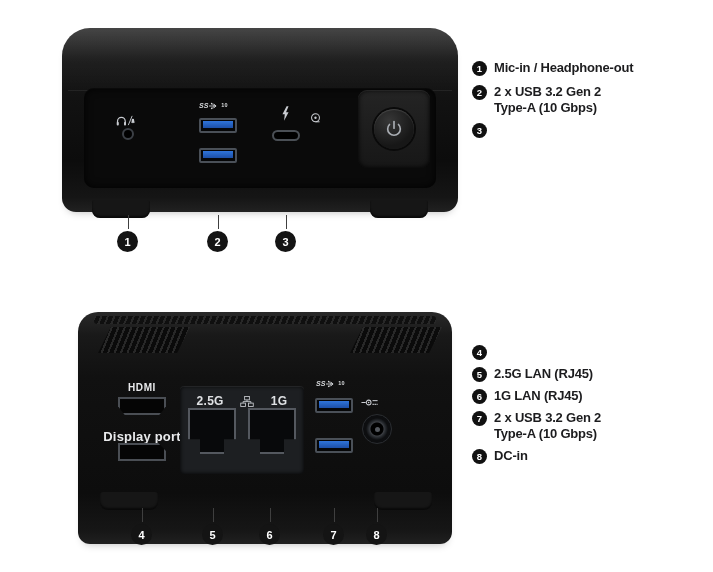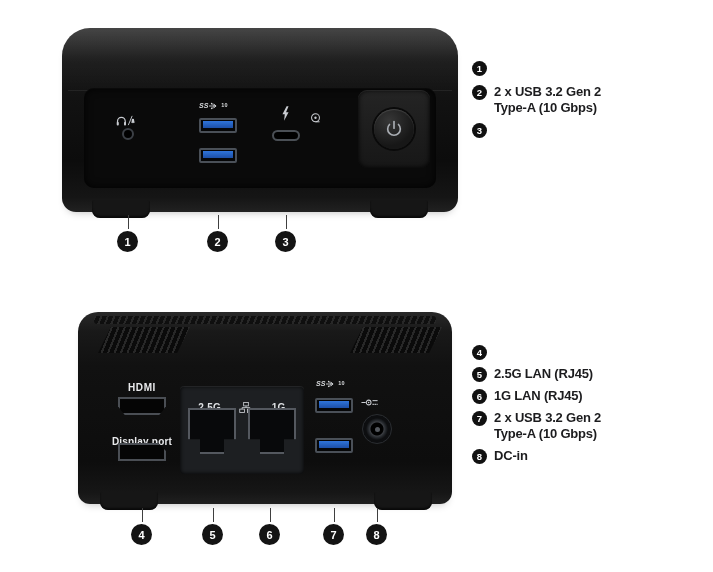--- a/index.html
+++ b/index.html
@@ -16,21 +16,21 @@
   .device {
     position:absolute;
     box-shadow: 0 5px 8px -5px rgba(0,0,0,.28);
   }
   .device-front {
     left:62px; top:28px; width:396px; height:184px;
     background: linear-gradient(180deg,#303030 0%,#1b1b1b 16%,#121212 38%,#0c0c0c 72%,#151515 92%,#212121 100%);
     border-radius:28px 28px 14px 14px;
   }
   .device-rear {
-    left:78px; top:312px; width:374px; height:192px;
+    left:78px; top:312px; width:374px; height:232px;
     background: linear-gradient(180deg,#292929 0%,#191919 10%,#111111 28%,#0d0d0d 78%,#161616 94%,#202020 100%);
     border-radius:20px 20px 12px 12px;
   }
   .top-shine {
     position:absolute; left:0; right:0; top:0; height:64px;
     border-radius:28px 28px 0 0;
     background: linear-gradient(180deg, rgba(255,255,255,.10), rgba(255,255,255,.02) 55%, rgba(255,255,255,0));
   }
   .seam { position:absolute; left:6px; right:6px; height:1px; background:rgba(255,255,255,.07); }
   .front-panel {
@@ -82,23 +82,23 @@
     position:absolute; width:48px; height:18px;
     background:#050505; border:2px solid #4a4e54;
     clip-path: polygon(0 0, 84% 0, 100% 45%, 100% 100%, 0 100%);
   }
   .lan-block {
     position:absolute; left:102px; top:74px; width:124px; height:88px;
     background:#1d1f22; border-radius:4px;
     box-shadow: inset 0 1px 0 rgba(255,255,255,.08), inset 0 0 4px #000;
   }
   .lan-labels {
-    position:absolute; left:0; right:0; top:16px;
+    position:absolute; left:0; right:0; top:8px;
     display:flex; align-items:center; justify-content:space-evenly;
-    color:#dfe1e4; font-size:10px; font-weight:bold; letter-spacing:.3px;
+    color:#dfe1e4; font-size:12px; font-weight:bold; letter-spacing:.3px;
   }
   .rj45 {
     position:absolute; width:48px; height:46px;
     background:#08090b; border:2px solid #54585f;
     clip-path: polygon(0 0, 100% 0, 100% 68%, 75% 68%, 75% 100%, 25% 100%, 25% 68%, 0 68%);
   }
   .dc-jack {
     position:absolute; width:30px; height:30px; border-radius:50%;
     background: radial-gradient(circle at 50% 50%, #000 0 6px, #3a3d42 7px, #212428 9px, #0d0e10 11px);
     border:1px solid #2a2d31;
@@ -203,41 +203,44 @@
 
 <div class="callout-line" style="left:128px; top:215px; height:14px"></div>
 <div class="callout-line" style="left:218px; top:215px; height:14px"></div>
 <div class="callout-line" style="left:286px; top:215px; height:14px"></div>
 <div class="callout" style="left:117px; top:231px">1</div>
 <div class="callout" style="left:207px; top:231px">2</div>
 <div class="callout" style="left:275px; top:231px">3</div>
 
 <div class="legend-item" style="left:472px; top:60px">
   <div class="lnum">1</div>
+  <div class="ltext">
+    <div>Mic-in / Headphone-out</div>
+  </div>
 </div>
 <div class="legend-item" style="left:472px; top:84px">
   <div class="lnum">2</div>
   <div class="ltext">
     <div>2 x USB 3.2 Gen 2</div>
     <div>Type-A (10 Gbps)</div>
   </div>
 </div>
 <div class="legend-item" style="left:472px; top:122px">
   <div class="lnum">3</div>
 </div>
 
 <div class="device device-rear">
   <div class="vent vent-strip" style="left:16px; top:4px; width:342px; height:8px"></div>
   <div class="vent vent-cluster" style="left:20px; top:15px; width:92px; height:26px"></div>
   <div class="vent vent-cluster" style="left:272px; top:15px; width:92px; height:26px"></div>
 
   <div class="case-label" style="left:38px; top:70px; width:52px; font-size:10px">HDMI</div>
   <div class="hdmi-port" style="left:40px; top:85px"></div>
 
-  <div class="case-label" style="left:16px; top:124px; width:96px; font-size:10px; letter-spacing:.2px">Display port</div>
+  <div class="case-label" style="left:16px; top:117px; width:96px; font-size:13px; letter-spacing:.2px">Display port</div>
   <div class="dp-port" style="left:40px; top:131px"></div>
 
   <div class="lan-block">
     <div class="lan-labels">
       <span>2.5G</span>
       <svg width="14" height="11" viewBox="0 0 16 13">
         <rect x="5.2" y="0.6" width="5.6" height="4" fill="none" stroke="#c9ccd1" stroke-width="1"></rect>
         <rect x="0.6" y="8.4" width="5.6" height="4" fill="none" stroke="#c9ccd1" stroke-width="1"></rect>
         <rect x="9.8" y="8.4" width="5.6" height="4" fill="none" stroke="#c9ccd1" stroke-width="1"></rect>
         <path d="M8 4.6v2M3.4 8.4V6.6h9.2v1.8" fill="none" stroke="#c9ccd1" stroke-width="1"></path>

